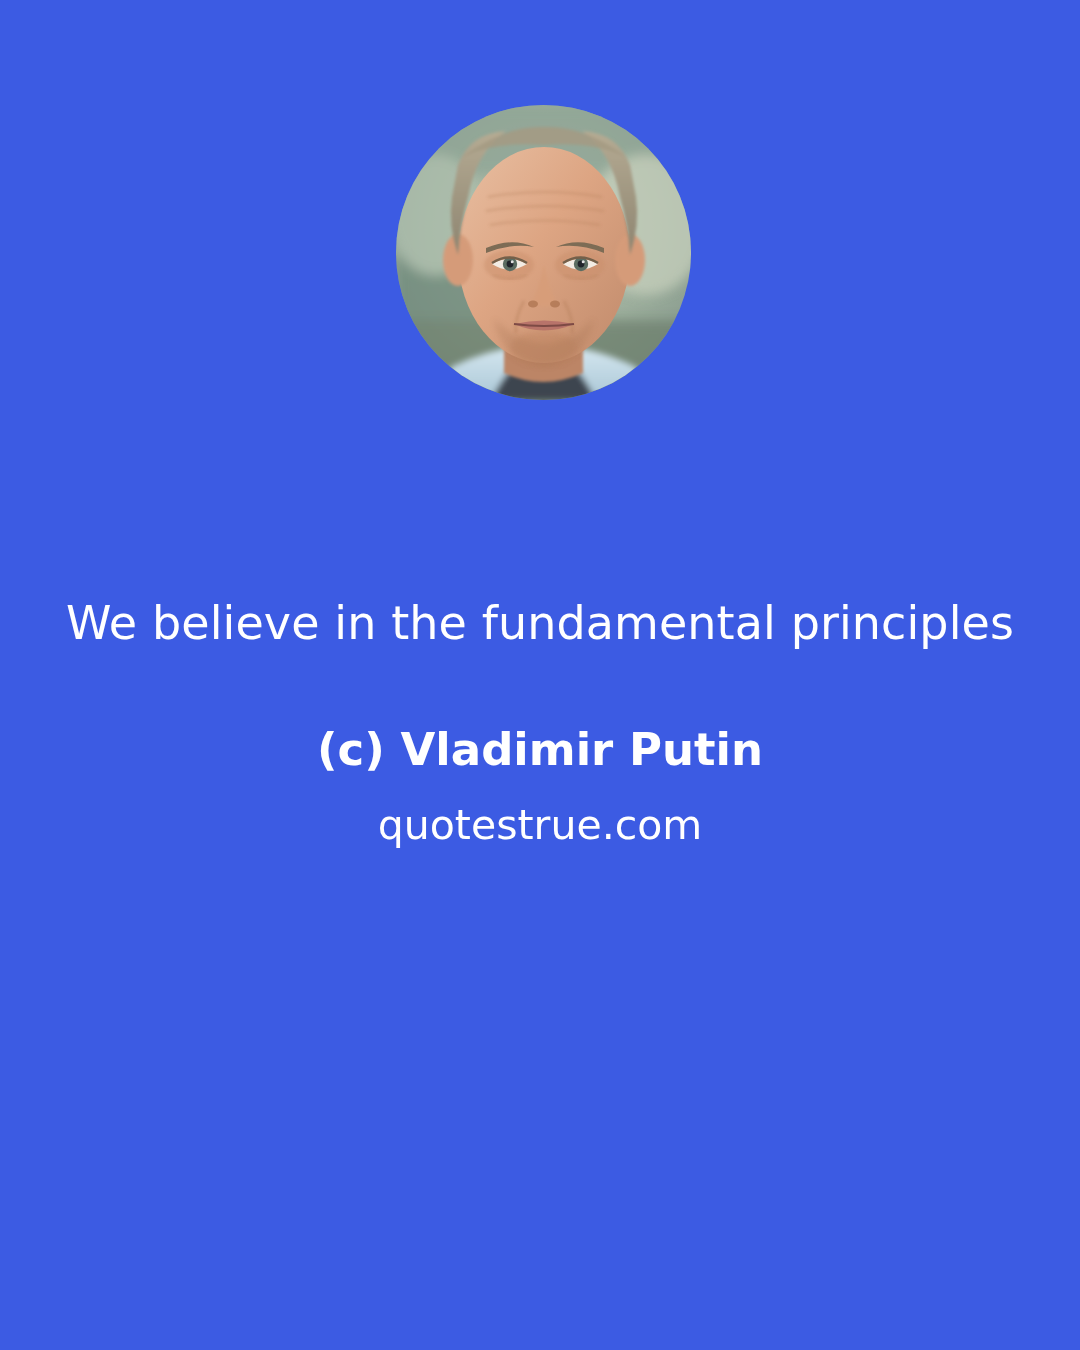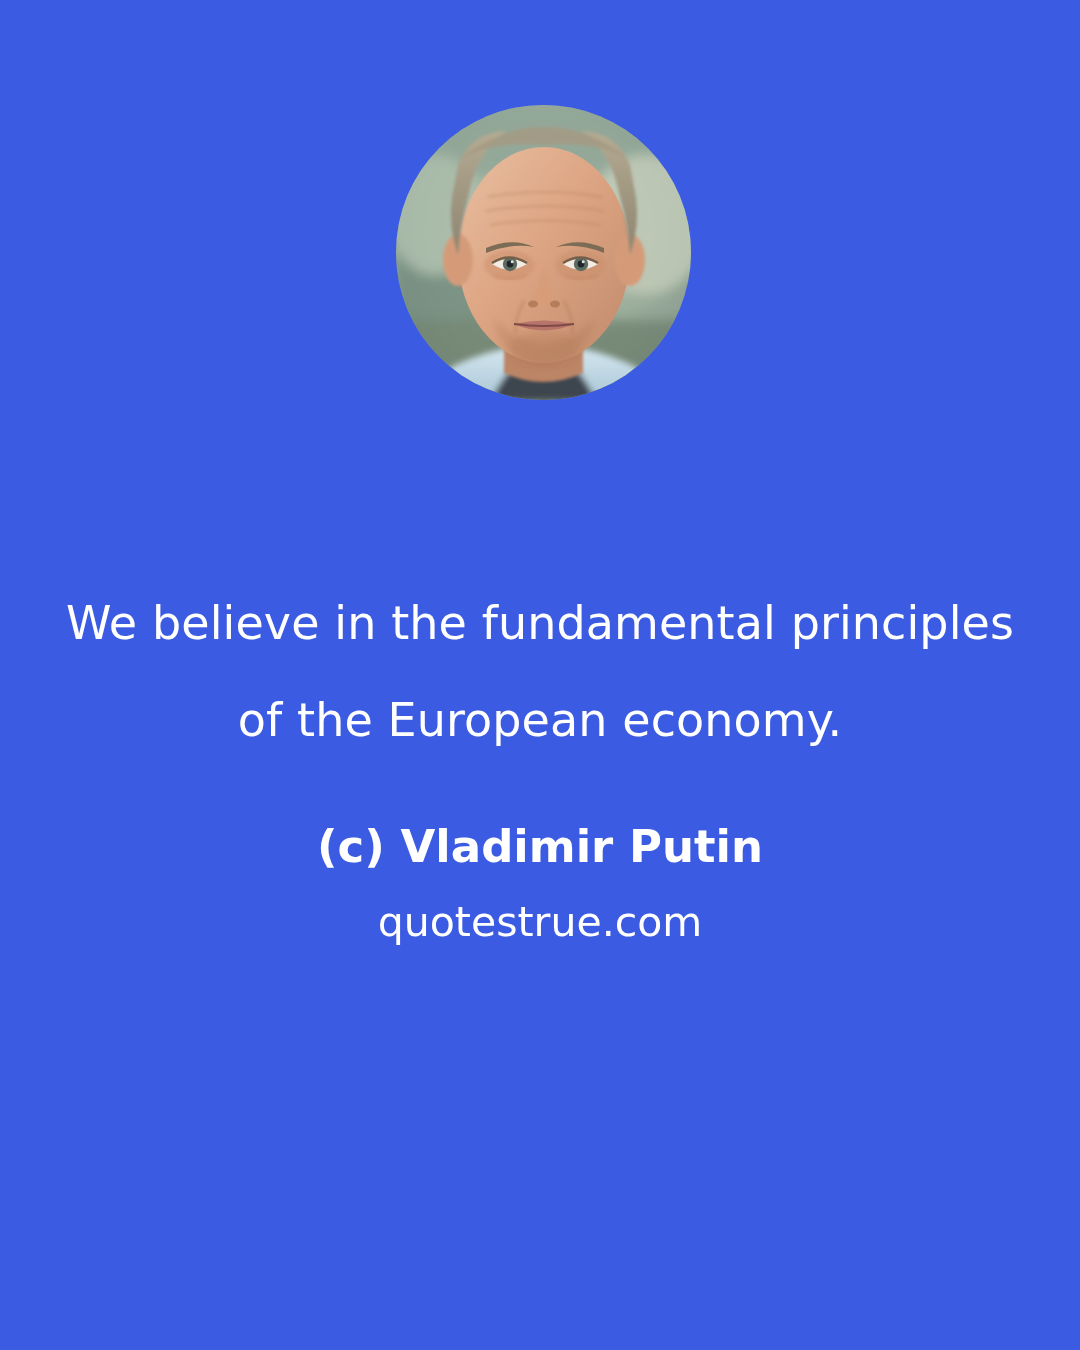--- a/index.html
+++ b/index.html
@@ -181,18 +181,17 @@
       <path d="M 118 219 Q 148 212 178 219 Q 148 232 118 219 Z" fill="#b8736a"></path>
       <path d="M 118 219 Q 148 223 178 219" stroke="#7d4a45" stroke-width="2.2" fill="none"></path>
 
       <ellipse cx="148" cy="243" rx="34" ry="17" fill="#bd8361" opacity="0.45" filter="url(#soft)"></ellipse>
       <path d="M 98 214 Q 148 262 198 214 Q 190 256 148 262 Q 106 256 98 214 Z" fill="#9b6a4a" opacity="0.22" filter="url(#soft)"></path>
     </svg>
   </div>
 
   <div class="text-block">
     <span class="quote-line">We believe in the fundamental principles</span>
-    <span class="quote-line">of the European economy.</span>
     <span class="attribution">(c) Vladimir Putin</span>
     <span class="website">quotestrue.com</span>
   </div>
 
 </div>
 
 </body></html>

